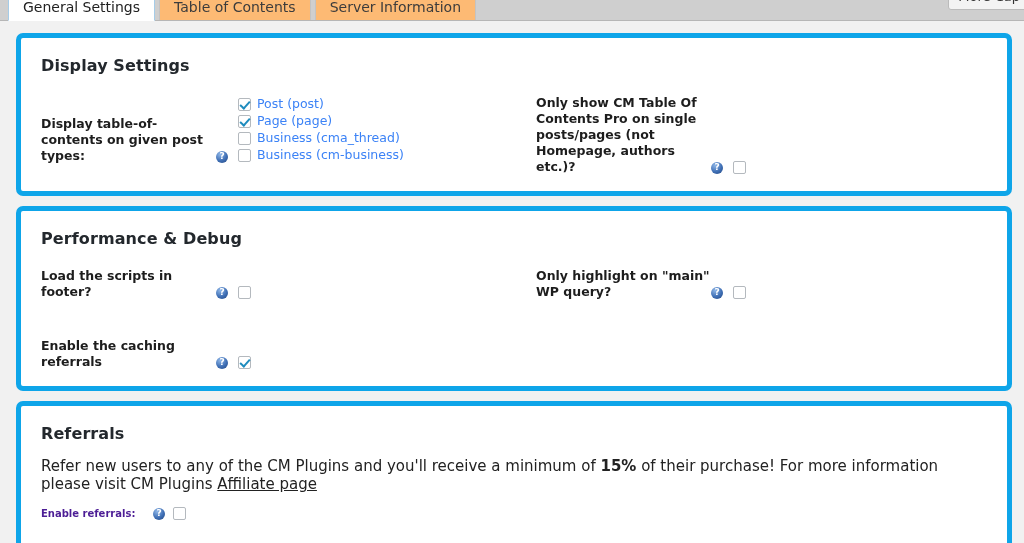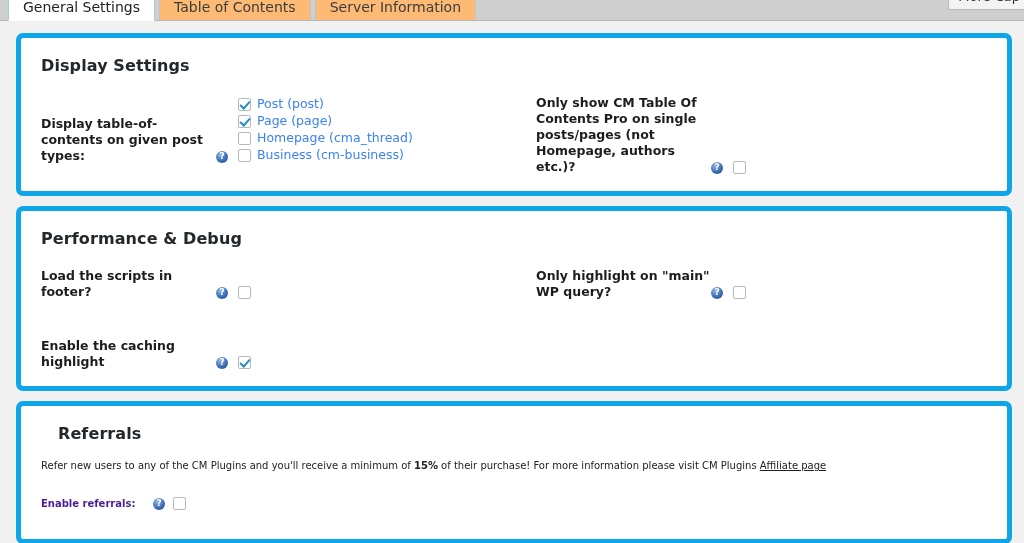--- a/index.html
+++ b/index.html
@@ -193,24 +193,24 @@
   .cb-row .cb-text {
     margin-left: 6px;
     font-size: 12.5px;
     color: #3b82f6;
     font-weight: normal;
     white-space: nowrap;
   }
 
   
   .referral-text {
-    font-size: 10px;
+    font-size: 15px;
     line-height: 18px;
     color: #222;
-    margin: 0 0 22px 0;
+    margin: 0 0 14px 0;
   }
   .referral-text b { font-weight: bold; }
   .referral-link {
     color: #222;
     text-decoration: underline;
     cursor: pointer;
   }
   .ref-row {
     display: flex;
     align-items: center;
@@ -267,21 +267,21 @@
               <div class="cb-row">
                 <span class="cb checked"></span>
                 <span class="cb-text">Post (post)</span>
               </div>
               <div class="cb-row">
                 <span class="cb checked"></span>
                 <span class="cb-text">Page (page)</span>
               </div>
               <div class="cb-row">
                 <span class="cb"></span>
-                <span class="cb-text">Homepage (cma_thread)</span>
+                <span class="cb-text">Business (cma_thread)</span>
               </div>
               <div class="cb-row">
                 <span class="cb"></span>
                 <span class="cb-text">Business (cm-business)</span>
               </div>
             </div>
           </div>
         </div>
 
       </div>
@@ -310,21 +310,21 @@
           <div class="field-label">Load the scripts in footer?</div>
           <div class="field-help">
             <span class="help-icon"></span>
           </div>
           <div class="field-control" style="padding-top:13px;">
             <span class="cb"></span>
           </div>
         </div>
 
         <div class="field" style="margin-top:38px;margin-bottom:0;">
-          <div class="field-label">Enable the caching highlight</div>
+          <div class="field-label">Enable the caching referrals</div>
           <div class="field-help">
             <span class="help-icon"></span>
           </div>
           <div class="field-control" style="padding-top:13px;">
             <span class="cb checked"></span>
           </div>
         </div>
 
       </div>
 
@@ -336,21 +336,21 @@
           </div>
           <div class="field-control" style="padding-top:13px;">
             <span class="cb"></span>
           </div>
         </div>
       </div>
     </div>
   </div>
 
   <div class="panel" style="padding-bottom:22px;">
-    <div class="panel-title" style="margin-bottom:14px;margin-left:17px;">Referrals</div>
+    <div class="panel-title" style="margin-bottom:14px;">Referrals</div>
 
     <p class="referral-text"><span>Refer new users to any of the CM Plugins and you'll receive a minimum of </span><b>15%</b><span> of their purchase! For more information please visit CM Plugins </span><a class="referral-link">Affiliate page</a></p>
 
     <div class="ref-row">
       <div class="ref-label">Enable referrals:</div>
       <div class="ref-help">
         <span class="help-icon"></span>
       </div>
       <span class="cb"></span>
     </div>

